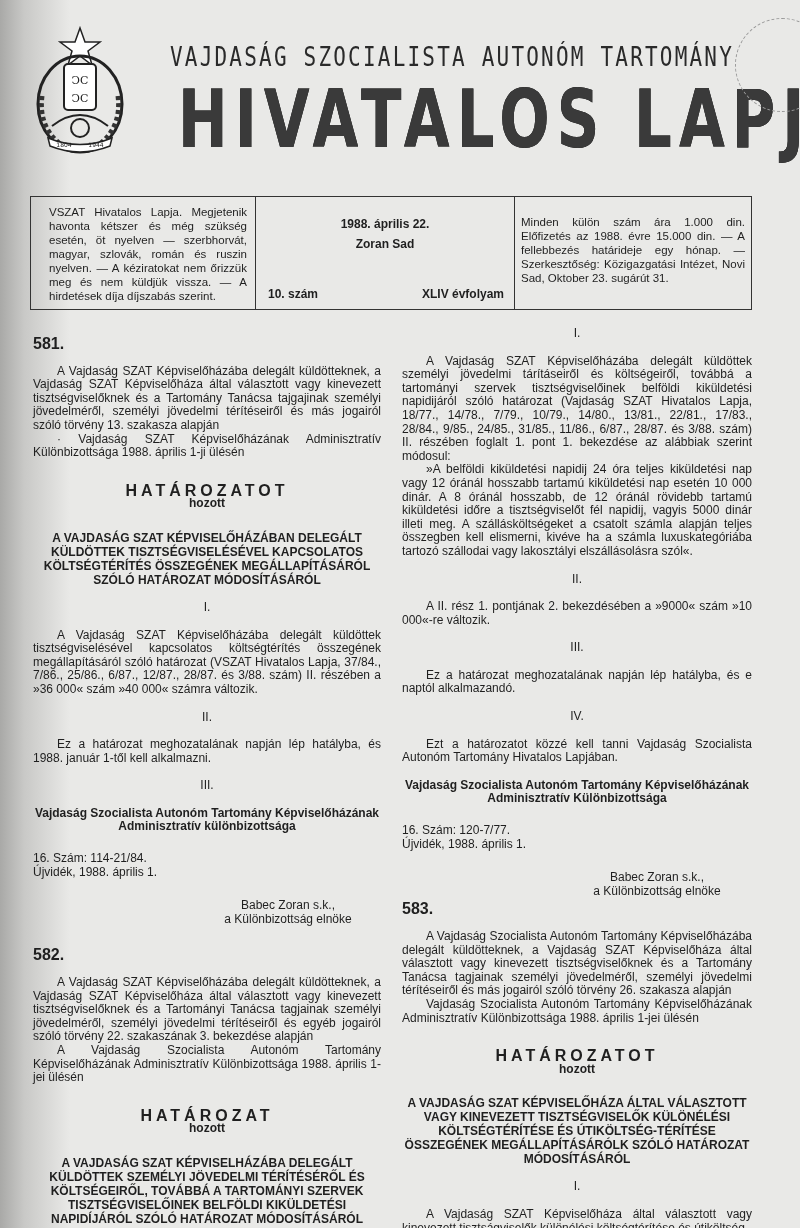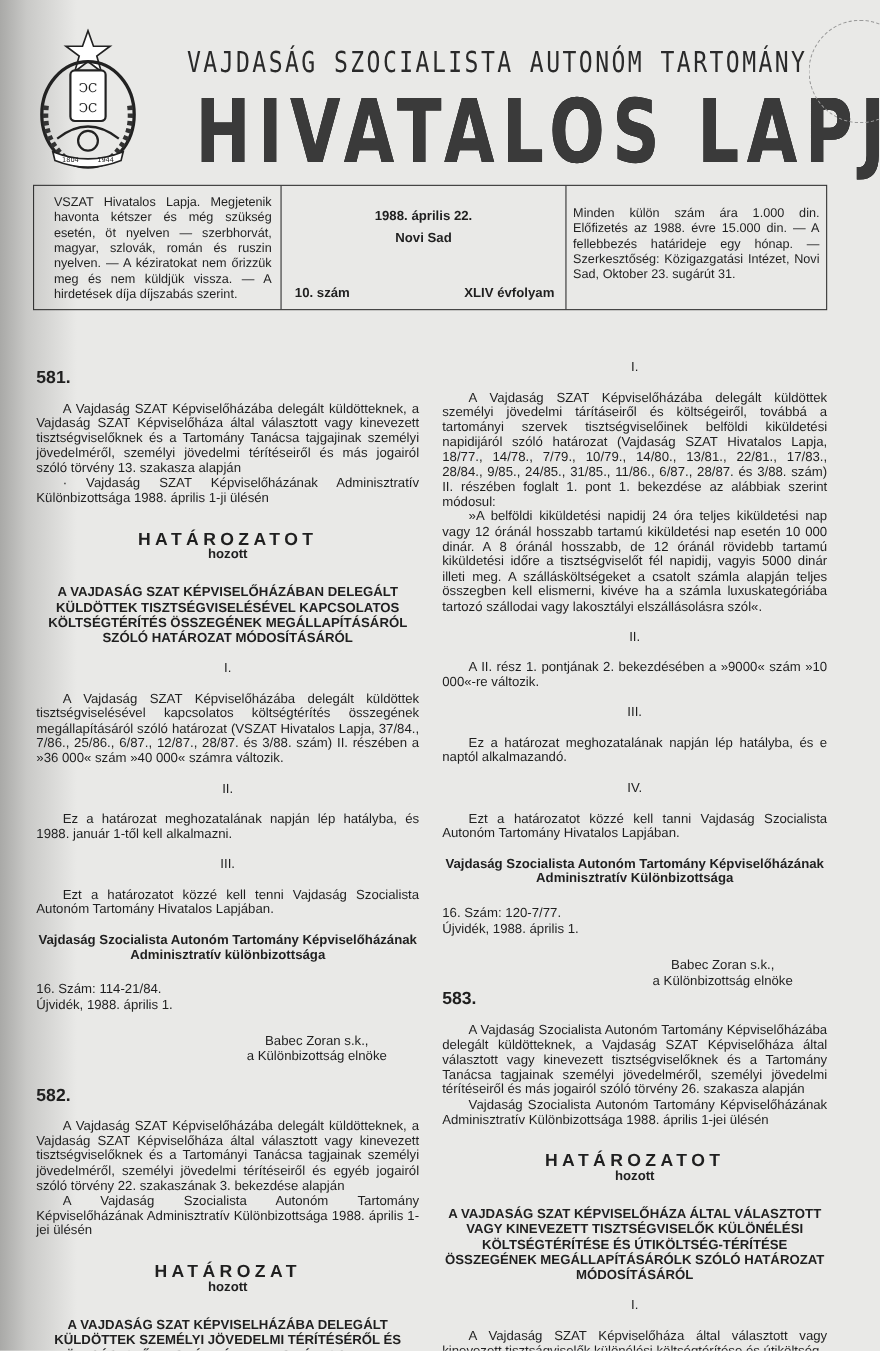--- a/index.html
+++ b/index.html
@@ -31,21 +31,21 @@
     color: #3a3a3a;
     transform: scaleX(0.78) scaleY(1.05); transform-origin: left top;
     white-space: nowrap;
     text-shadow: 0 0 0 #000;
   }
   .stamp {
     position: absolute; left: 735px; top: 18px; width: 92px; height: 92px;
     border: 1.5px dashed #9a9a9a; border-radius: 50%;
   }
   .infobox {
-    position: absolute; left: 30px; top: 168px; width: 720px; height: 112px;
+    position: absolute; left: 30px; top: 196px; width: 720px; height: 112px;
     border: 1.5px solid #333;
     display: flex;
     justify-content: space-between;
   }
   .info-left {
     width: 225px; border-right: 1.5px solid #333;
     padding: 8px 8px 6px 18px; box-sizing: border-box;
     font-size: 11.5px; line-height: 14px; text-align: justify;
   }
   .info-mid { width: 258px; border-right: 1.5px solid #333; position: relative; font-weight: bold; font-size: 12px; }
@@ -93,40 +93,39 @@
   </svg>
   <div class="supertitle">VAJDASÁG SZOCIALISTA AUTONÓM TARTOMÁNY</div>
   <div class="bigtitle">HIVATALOS LAPJA</div>
   <div class="stamp"></div>
 </div>
 
 <div class="infobox">
   <div class="info-left">VSZAT Hivatalos Lapja. Megjetenik havonta kétszer és még szükség esetén, öt nyelven — szerbhorvát, magyar, szlovák, román és ruszin nyelven. — A kéziratokat nem őrizzük meg és nem küldjük vissza. — A hirdetések díja díjszabás szerint.</div>
   <div class="info-mid">
     <div class="date">1988. április 22.</div>
-    <div class="city">Novi Sad</div>
+    <div class="city">Zoran Sad</div>
     <div class="issue">10. szám</div>
     <div class="volume">XLIV évfolyam</div>
   </div>
   <div class="info-right">Minden külön szám ára 1.000 din. Előfizetés az 1988. évre 15.000 din. — A fellebbezés határideje egy hónap. — Szerkesztőség: Közigazgatási Intézet, Novi Sad, Oktober 23. sugárút 31.</div>
 </div>
 
 <div class="col col-left">
   <div class="num">581.</div>
   <p class="p">A Vajdaság SZAT Képviselőházába delegált küldötteknek, a Vajdaság SZAT Képviselőháza által választott vagy kinevezett tisztségviselőknek és a Tartomány Tanácsa tajgajinak személyi jövedelméről, személyi jövedelmi térítéseiről és más jogairól szóló törvény 13. szakasza alapján</p>
   <p class="p">· Vajdaság SZAT Képviselőházának Adminisztratív Különbizottsága 1988. április 1-ji ülésén</p>
   <p class="hat">HATÁROZATOT</p>
   <p class="hozott">hozott</p>
   <p class="caps-title">A VAJDASÁG SZAT KÉPVISELŐHÁZÁBAN DELEGÁLT KÜLDÖTTEK TISZTSÉGVISELÉSÉVEL KAPCSOLATOS KÖLTSÉGTÉRÍTÉS ÖSSZEGÉNEK MEGÁLLAPÍTÁSÁRÓL SZÓLÓ HATÁROZAT MÓDOSÍTÁSÁRÓL</p>
   <p class="roman">I.</p>
   <p class="p">A Vajdaság SZAT Képviselőházába delegált küldöttek tisztségviselésével kapcsolatos költségtérítés összegének megállapításáról szóló határozat (VSZAT Hivatalos Lapja, 37/84., 7/86., 25/86., 6/87., 12/87., 28/87. és 3/88. szám) II. részében a »36 000« szám »40 000« számra változik.</p>
   <p class="roman">II.</p>
   <p class="p">Ez a határozat meghozatalának napján lép hatályba, és 1988. január 1-től kell alkalmazni.</p>
   <p class="roman">III.</p>
-  <p class="p">Ezt a határozatot közzé kell tenni Vajdaság Szocialista Autonóm Tartomány Hivatalos Lapjában.</p>
   <p class="authority">Vajdaság Szocialista Autonóm Tartomány Képviselőházának Adminisztratív különbizottsága</p>
   <p class="p-noind">16. Szám: 114-21/84.</p>
   <p class="p-noind">Újvidék, 1988. április 1.</p>
   <div class="signature">
     <div class="name">Babec Zoran s.k.,</div>
     <div>a Különbizottság elnöke</div>
   </div>
   <div class="gap10"></div>
   <div class="num">582.</div>
   <p class="p">A Vajdaság SZAT Képviselőházába delegált küldötteknek, a Vajdaság SZAT Képviselőháza által választott vagy kinevezett tisztségviselőknek és a Tartományi Tanácsa tagjainak személyi jövedelméről, személyi jövedelmi térítéseiről és egyéb jogairól szóló törvény 22. szakaszának 3. bekezdése alapján</p>

